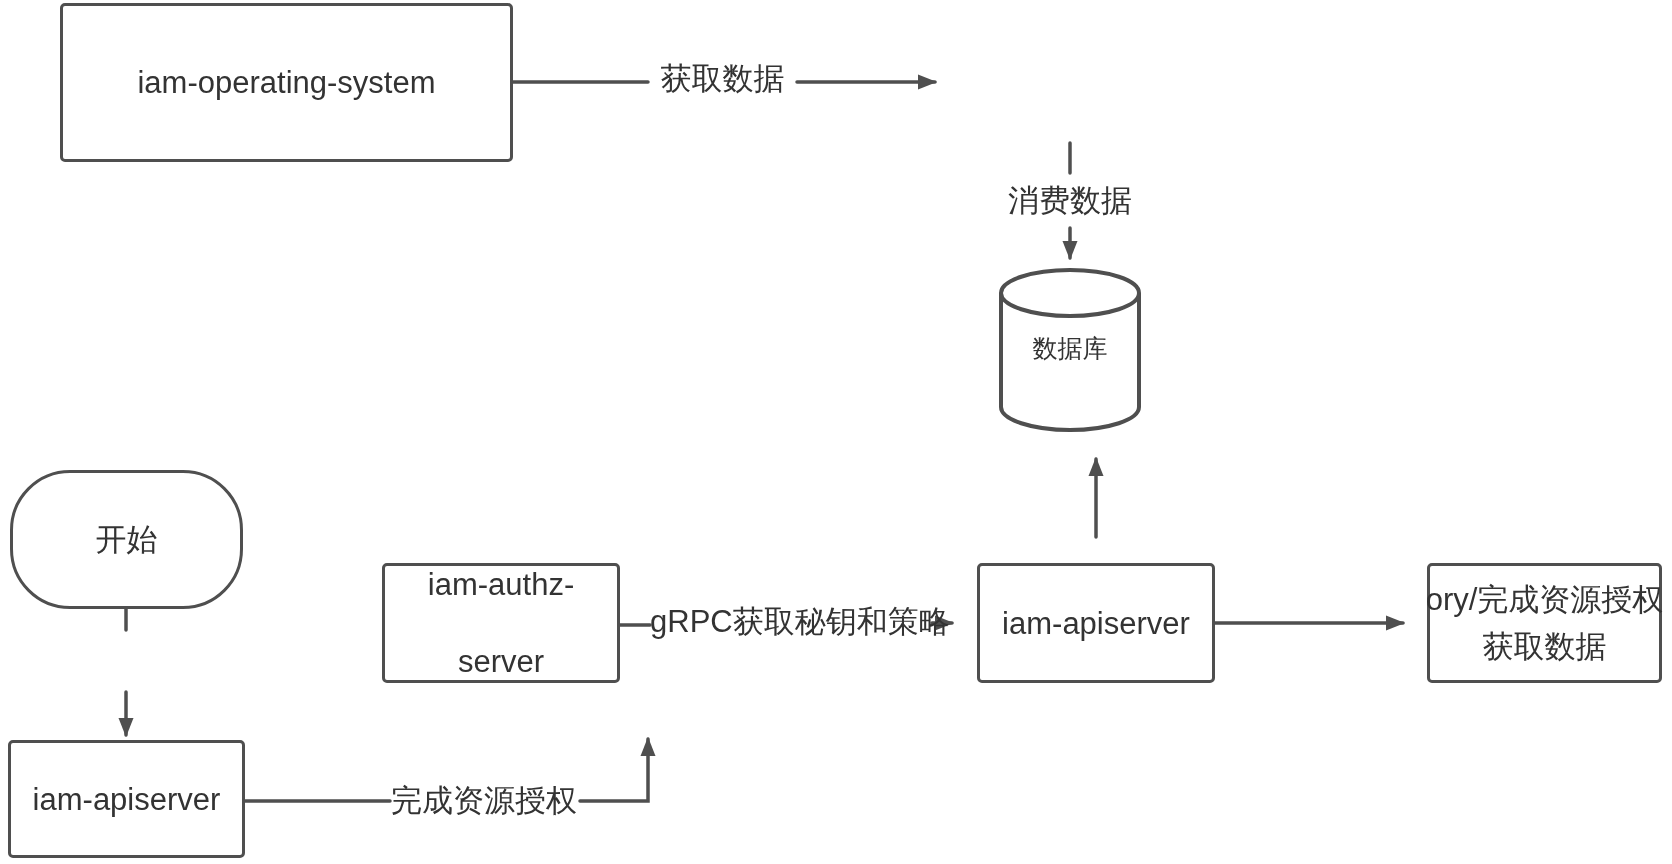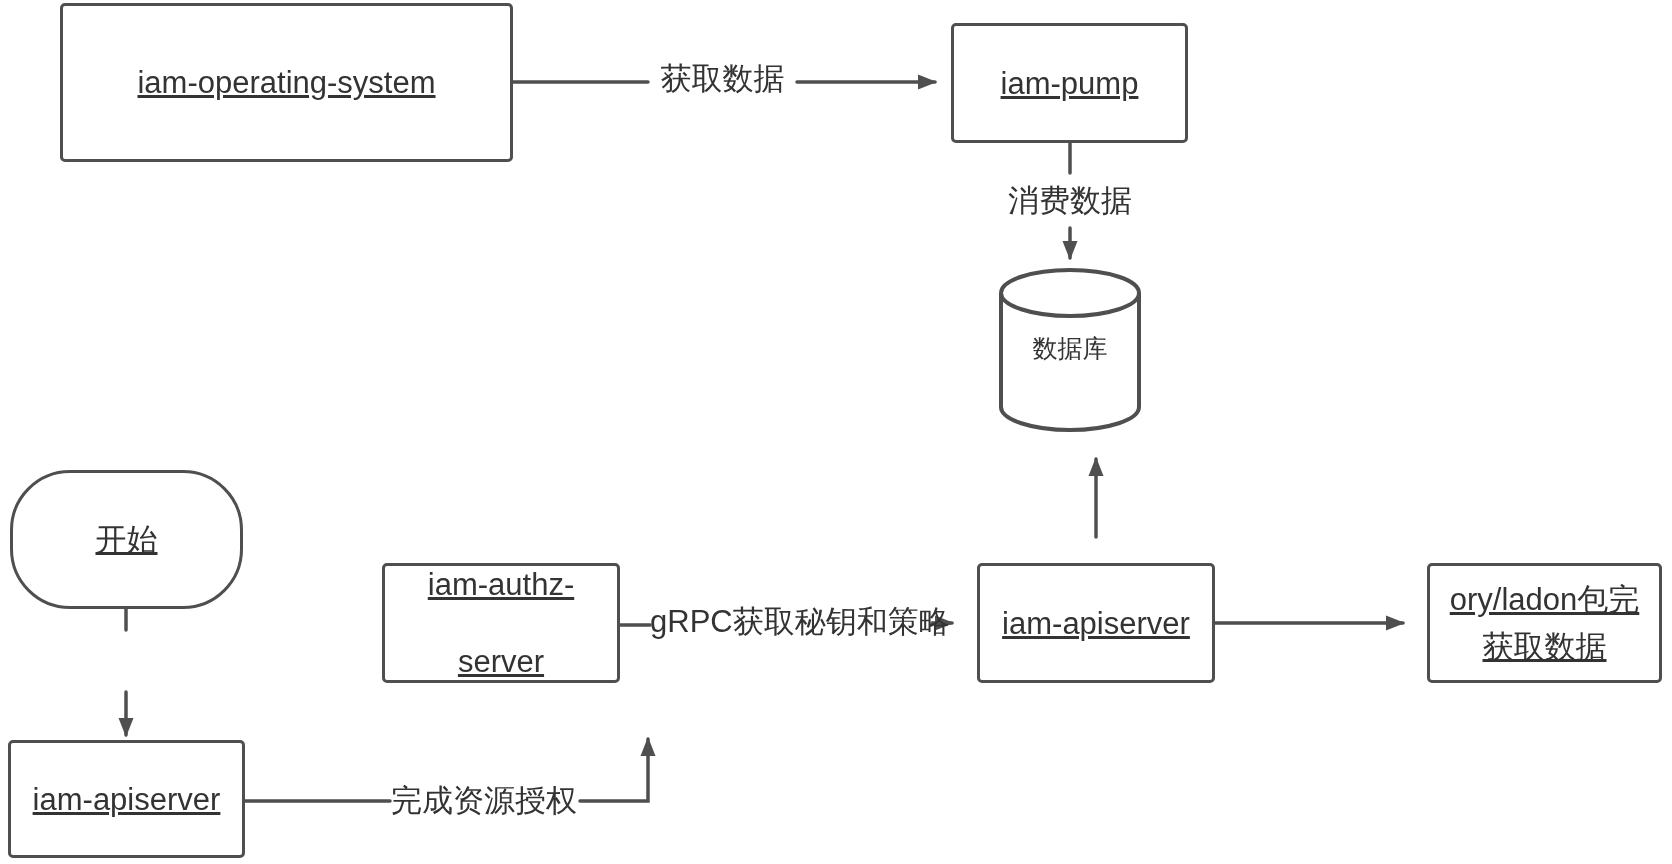--- a/index.html
+++ b/index.html
@@ -23,21 +23,20 @@
     border-radius: 5px;
     background: #ffffff;
     display: flex;
     flex-direction: column;
     align-items: center;
     justify-content: center;
     font-size: 31px;
     line-height: 47px;
     text-align: center;
     white-space: nowrap;
-    text-decoration: underline;
   }
   .stadium {
     border-radius: 60px;
   }
   .edge-label {
     position: absolute;
     font-size: 31px;
     line-height: 36px;
     text-align: center;
     white-space: nowrap;
@@ -94,23 +93,20 @@
     <g>
       <path d="M1001 293 v 114 a 69 23 0 0 0 138 0 v -114" fill="#ffffff" stroke="#4f4f4f" stroke-width="4"></path>
       <ellipse cx="1070" cy="293" rx="69" ry="23" fill="#ffffff" stroke="#4f4f4f" stroke-width="4"></ellipse>
     </g>
   </svg>
 
   <div class="node" style="left:60px; top:3px; width:453px; height:159px;">
     <span>iam-operating-system</span>
   </div>
 
-  <div class="node" style="left:951px; top:23px; width:237px; height:120px;">
-    <span>iam-pump</span>
-  </div>
 
   <div class="cyl-label">数据库</div>
 
   <div class="node stadium" style="left:10px; top:470px; width:233px; height:139px;">
     <span>开始</span>
   </div>
 
   <div class="node" style="left:8px; top:740px; width:237px; height:118px;">
     <span>iam-apiserver</span>
   </div>
@@ -118,21 +114,21 @@
   <div class="node" style="left:382px; top:563px; width:238px; height:120px;gap:30px;">
     <span>iam-authz-</span>
     <span>server</span>
   </div>
 
   <div class="node" style="left:977px; top:563px; width:238px; height:120px;">
     <span>iam-apiserver</span>
   </div>
 
   <div class="node" style="left:1427px; top:563px; width:235px; height:120px;">
-    <span>ory/ladon包完</span>
+    <span>ory/完成资源授权</span>
     <span>获取数据</span>
   </div>
 
   <div class="edge-label" style="left:630px; top:61px; width:185px;text-align:center;">获取数据</div>
 
   <div class="edge-label" style="left:1000px; top:183px; width:140px;">消费数据</div>
 
 
   <div class="edge-label" style="left:384px; top:783px; width:200px;">完成资源授权</div>
 

